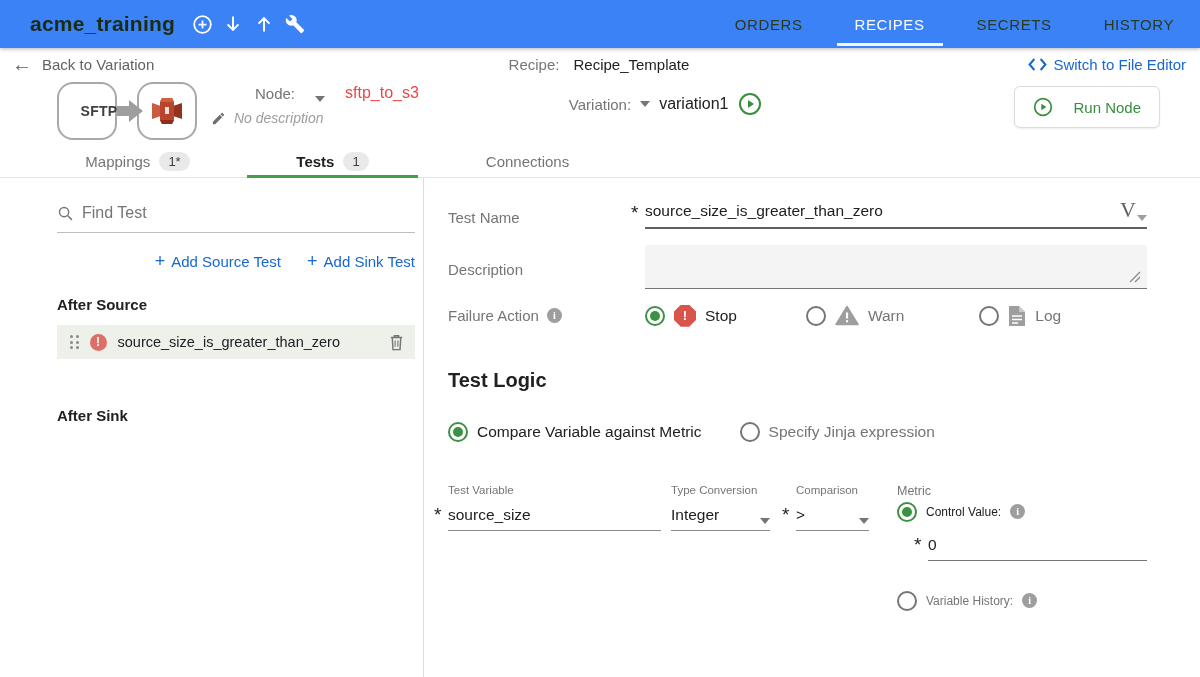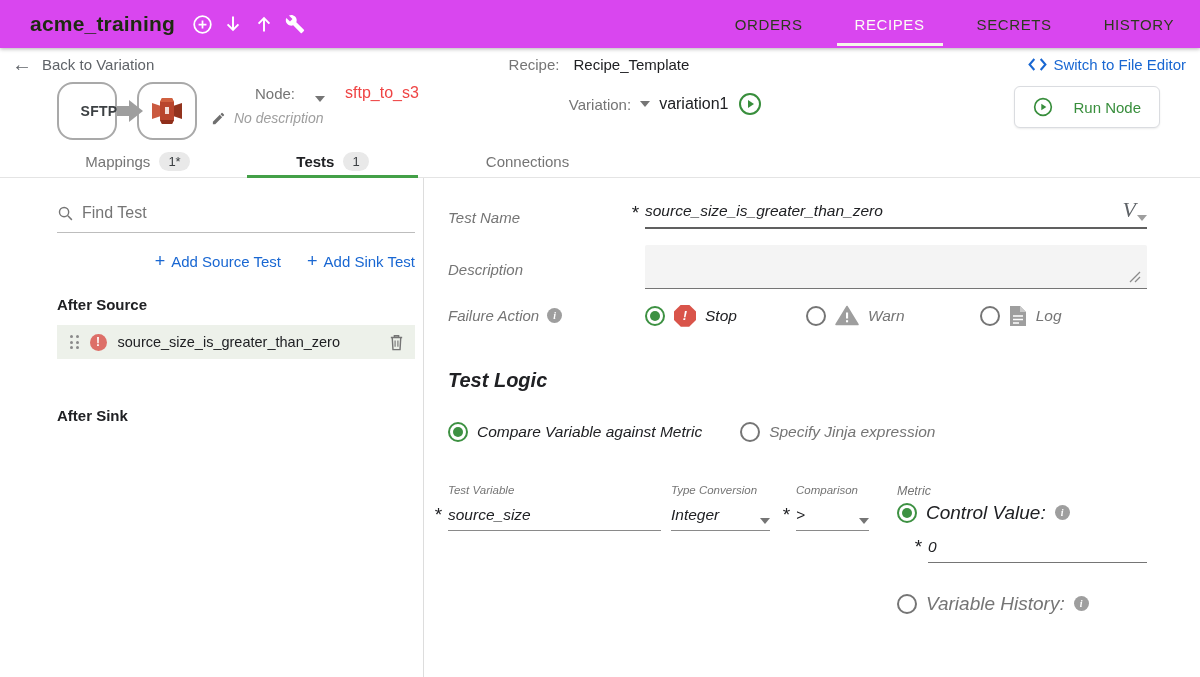--- a/index.html
+++ b/index.html
@@ -1,20 +1,20 @@
 <!DOCTYPE html>
 <html><head>
 <meta charset="utf-8">
 <style>
   * { margin:0; padding:0; box-sizing:border-box; }
   html,body { width:1200px; height:677px; background:#fff; overflow:hidden;
     font-family:"Liberation Sans", sans-serif; color:#202124; }
 
   
-  .app-header { height:48px; background:#d946ef; display:flex; align-items:center;
+  .app-header { height:48px; background:#3b82f6; display:flex; align-items:center;
     padding:0 0 0 30px; box-shadow:0 1px 4px rgba(0,0,0,.3); position:relative; z-index:5;}
   .app-title { font-size:21px; font-weight:bold; color:#1d2b10; letter-spacing:.2px; }
   .hdr-icons { display:flex; align-items:center; gap:9px; margin-left:16px; }
   .hdr-icon { width:22px; height:22px; display:flex; align-items:center; justify-content:center; cursor:pointer; }
   .app-nav { margin-left:auto; display:flex; height:48px; }
   .nav-item { padding:0 26px; display:flex; align-items:center; font-size:15px;
     letter-spacing:.6px; color:#2c3a1c; position:relative; cursor:pointer; }
   .nav-item.active { color:#fdfdf6; }
   .nav-item.active::after { content:""; position:absolute; left:8px; right:8px; bottom:2px;
     height:3px; background:#f4f6ea; }
@@ -77,21 +77,21 @@
     align-items:center; padding:0 10px 0 13px; gap:11px; cursor:pointer; }
   .drag-handle { display:grid; grid-template-columns:3px 3px; gap:2.5px; cursor:grab; }
   .drag-handle i { width:3px; height:3px; border-radius:50%; background:#8a8a8a; }
   .err-badge { width:17px; height:17px; border-radius:50%; background:#dd6f68; color:#fff;
     font-size:12px; font-weight:bold; display:flex; align-items:center; justify-content:center; }
   .test-item-name { font-size:14.5px; color:#202124; }
   .trash { margin-left:auto; cursor:pointer; display:flex; }
   .after-sink { margin-top:48px; }
 
   
-  .detail { flex:1; padding:22px 53px 8px 24px;font-style:italic; }
+  .detail { flex:1; padding:22px 53px 8px 24px; }
   .field-row { display:flex; }
   .field-label { width:197px; font-size:15px; color:#757575; padding-top:6px; display:flex; gap:8px; align-items:center;}
   .field-area { flex:1; position:relative; }
   .name-field { border-bottom:2px solid #606060; display:flex; align-items:flex-end; padding-bottom:7px; }
   .req { position:absolute; left:-14px; top:2px; font-size:19px; color:#202124; }
   .name-value { font-size:15.5px; color:#202124; }
   .var-icon { margin-left:auto; display:flex; align-items:flex-end; cursor:pointer; }
   .var-v { font-family:"Liberation Serif", serif; font-size:22px; color:#5f6368; line-height:.9; }
   .var-caret { width:0; height:0; border-left:5px solid transparent; border-right:5px solid transparent;
     border-top:6px solid #9e9e9e; margin:0 0 -1px 1px; }
@@ -123,21 +123,21 @@
   .mcol { position:relative; }
   .mcol-label { font-size:11.5px; color:#757575; }
   .mcol-1 { width:223px; } .mcol-2 { width:125px; } .mcol-3 { width:101px; } .mcol-4 { flex:1; }
   .mval-row { margin-top:10px; display:flex; align-items:flex-end; position:relative; }
   .underlined { border-bottom:1px solid #8a8a8a; padding-bottom:6px; }
   .mval { font-size:15.5px; color:#202124; }
   .u1 { width:213px; } .u2 { width:99px; justify-content:space-between; display:flex; cursor:pointer;}
   .u3 { width:73px; justify-content:space-between; display:flex; cursor:pointer;}
   .mreq { position:absolute; left:-14px; top:-2px; font-size:19px; color:#202124; }
   .metric-radio-row { display:flex; align-items:center; gap:9px; margin-top:4px; }
-  .metric-radio-row .opt-label { font-size:19px; }
+  .metric-radio-row .opt-label { font-size:12px; }
   .control-val-row { margin-top:14px; margin-left:31px; position:relative; }
   .cv-underline { border-bottom:1px solid #757575; padding-bottom:6px; width:219px; }
   .cv-val { font-size:15.5px; color:#202124; }
   .var-history-row { margin-top:30px; }
   .info-dot { width:15px; height:15px; border-radius:50%; background:#9e9e9e; color:#fff;
     font-size:10px; font-weight:bold; font-family:"Liberation Serif",serif;
     display:inline-flex; align-items:center; justify-content:center; flex:none; }
 </style>
 </head>
 <body>

